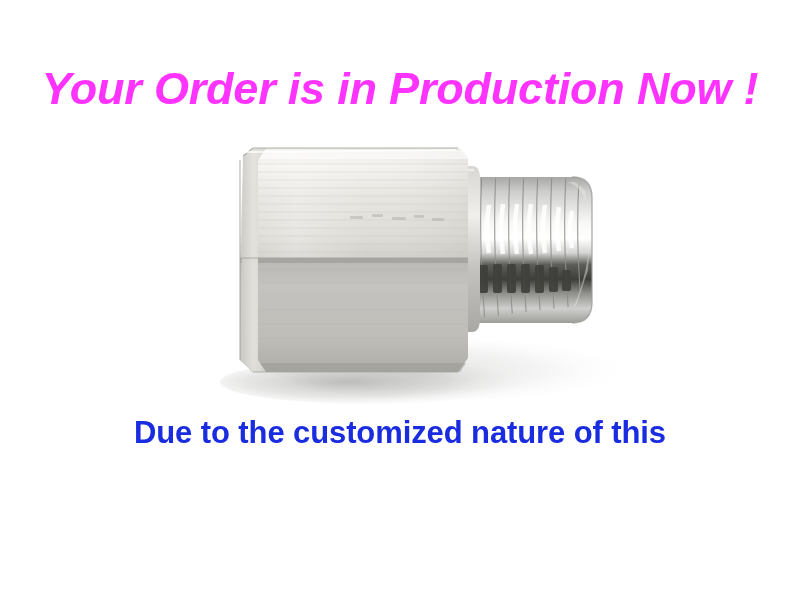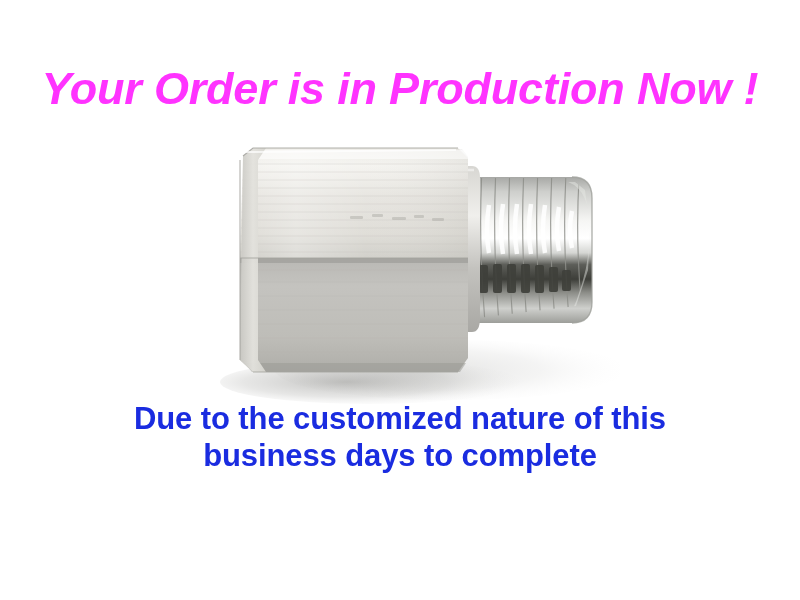--- a/index.html
+++ b/index.html
@@ -45,21 +45,21 @@
     top: 120px;
     width: 420px;
     height: 290px;
   }
   #product-photo svg { display: block; }
 
   
   #notice-text {
     position: absolute;
     left: 0;
-    top: 400px;
+    top: 414px;
     width: 800px;
     text-align: center;
     color: #1a2ce0;
     font-family: "Liberation Sans", sans-serif;
     font-size: 31px;
     font-weight: bold;
     line-height: 37px;
     letter-spacing: -0.1px;
   }
   #notice-text .line {
@@ -249,16 +249,15 @@
           <path d="M 53,252 L 258,252"></path>
           <path d="M 40,40 L 40,240"></path>
         </g>
         <path d="M 46,32 L 256,30" stroke="#ffffff" stroke-width="2" opacity="0.7" fill="none"></path>
       </g>
     </svg>
   </div>
 
   <div id="notice-text">
     <span class="line">Due to the customized nature of this</span>
-    <span class="line">business days to complete</span>
   </div>
 
 </div>
 
 </body></html>

